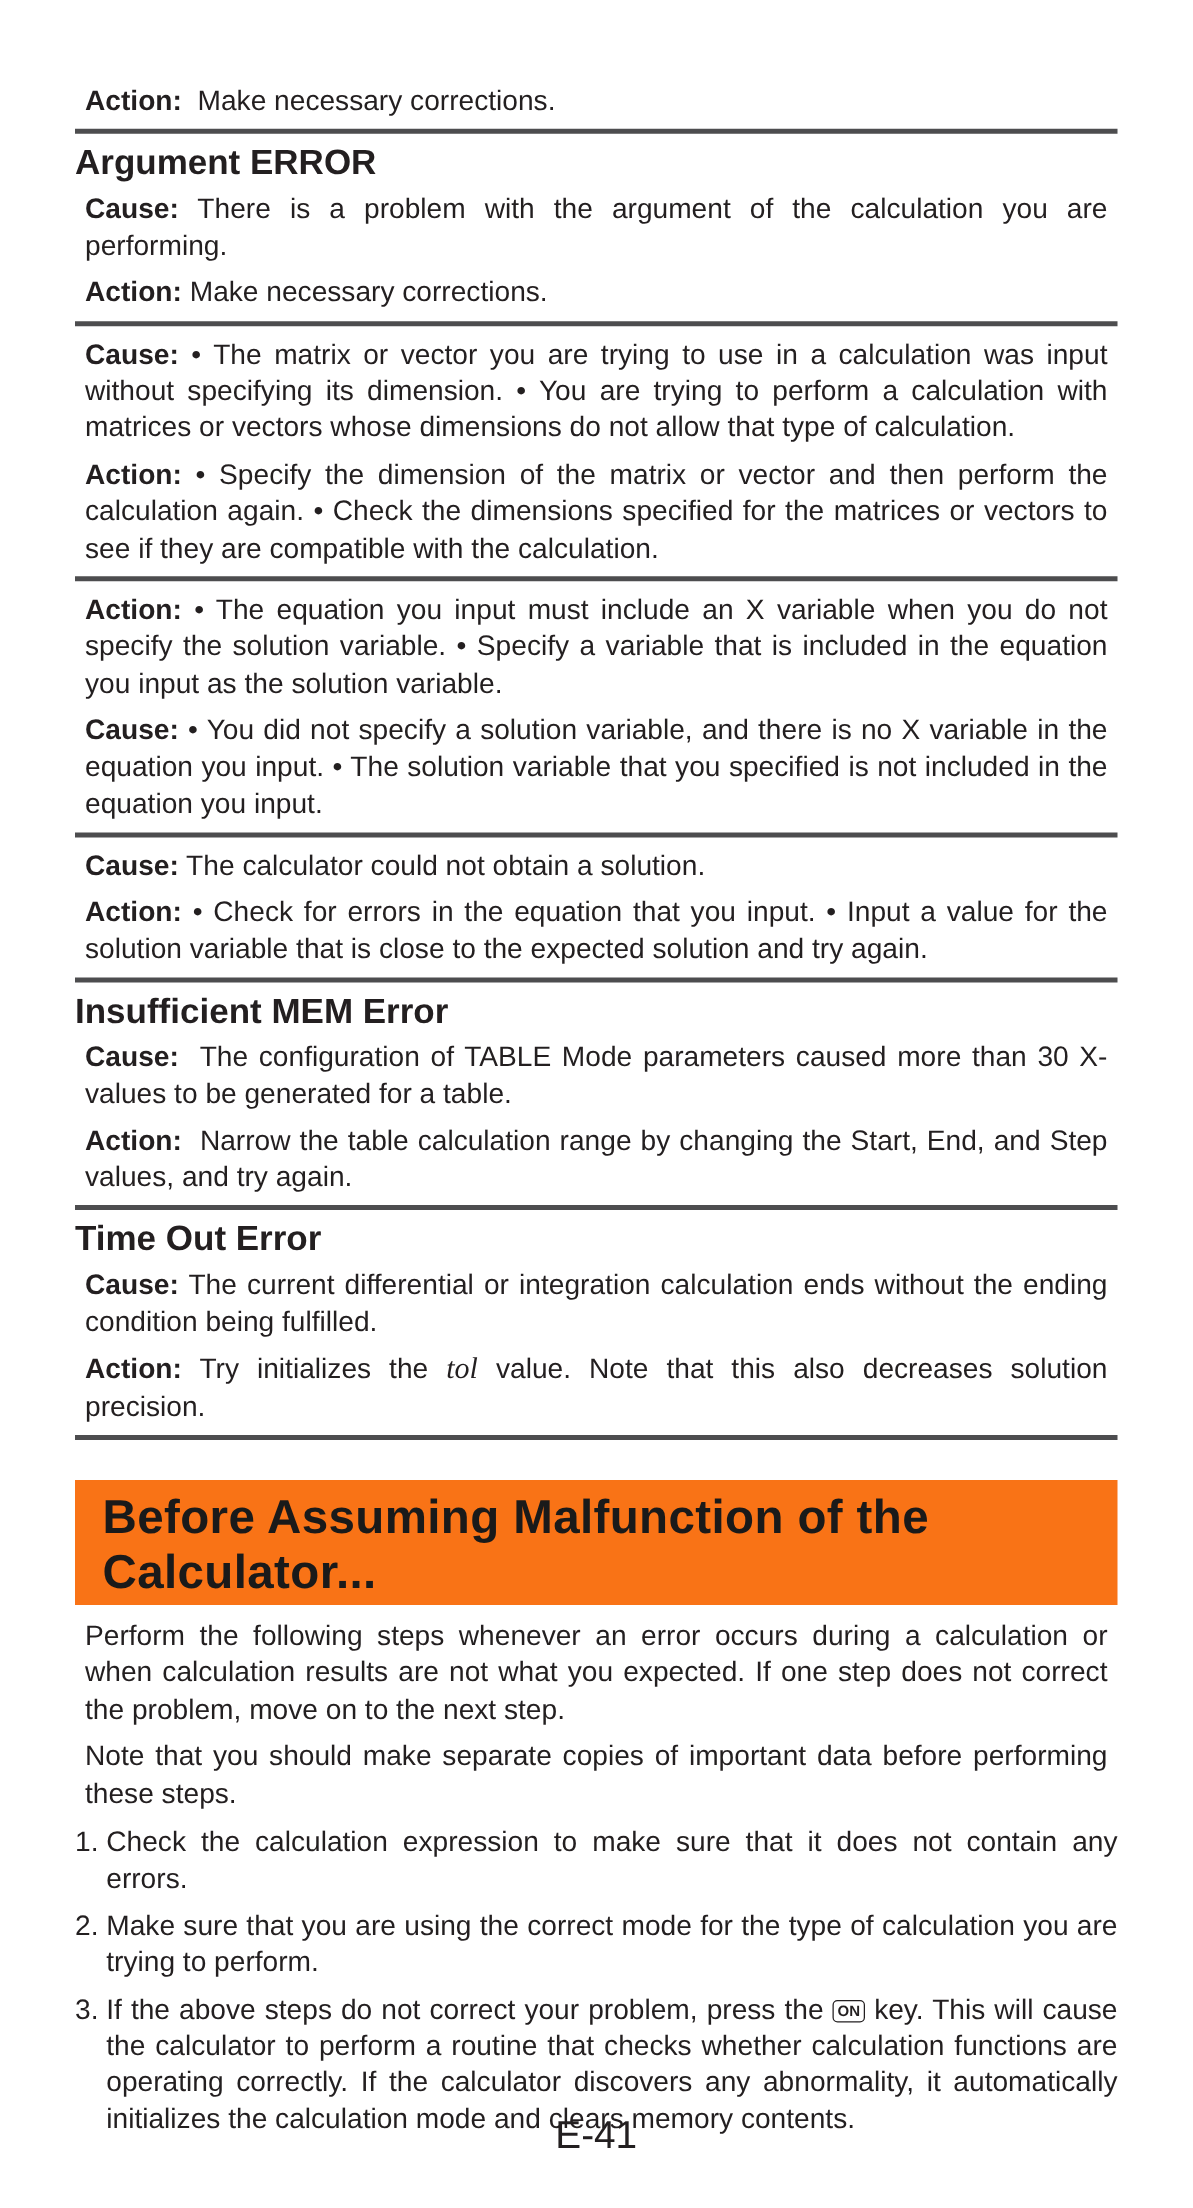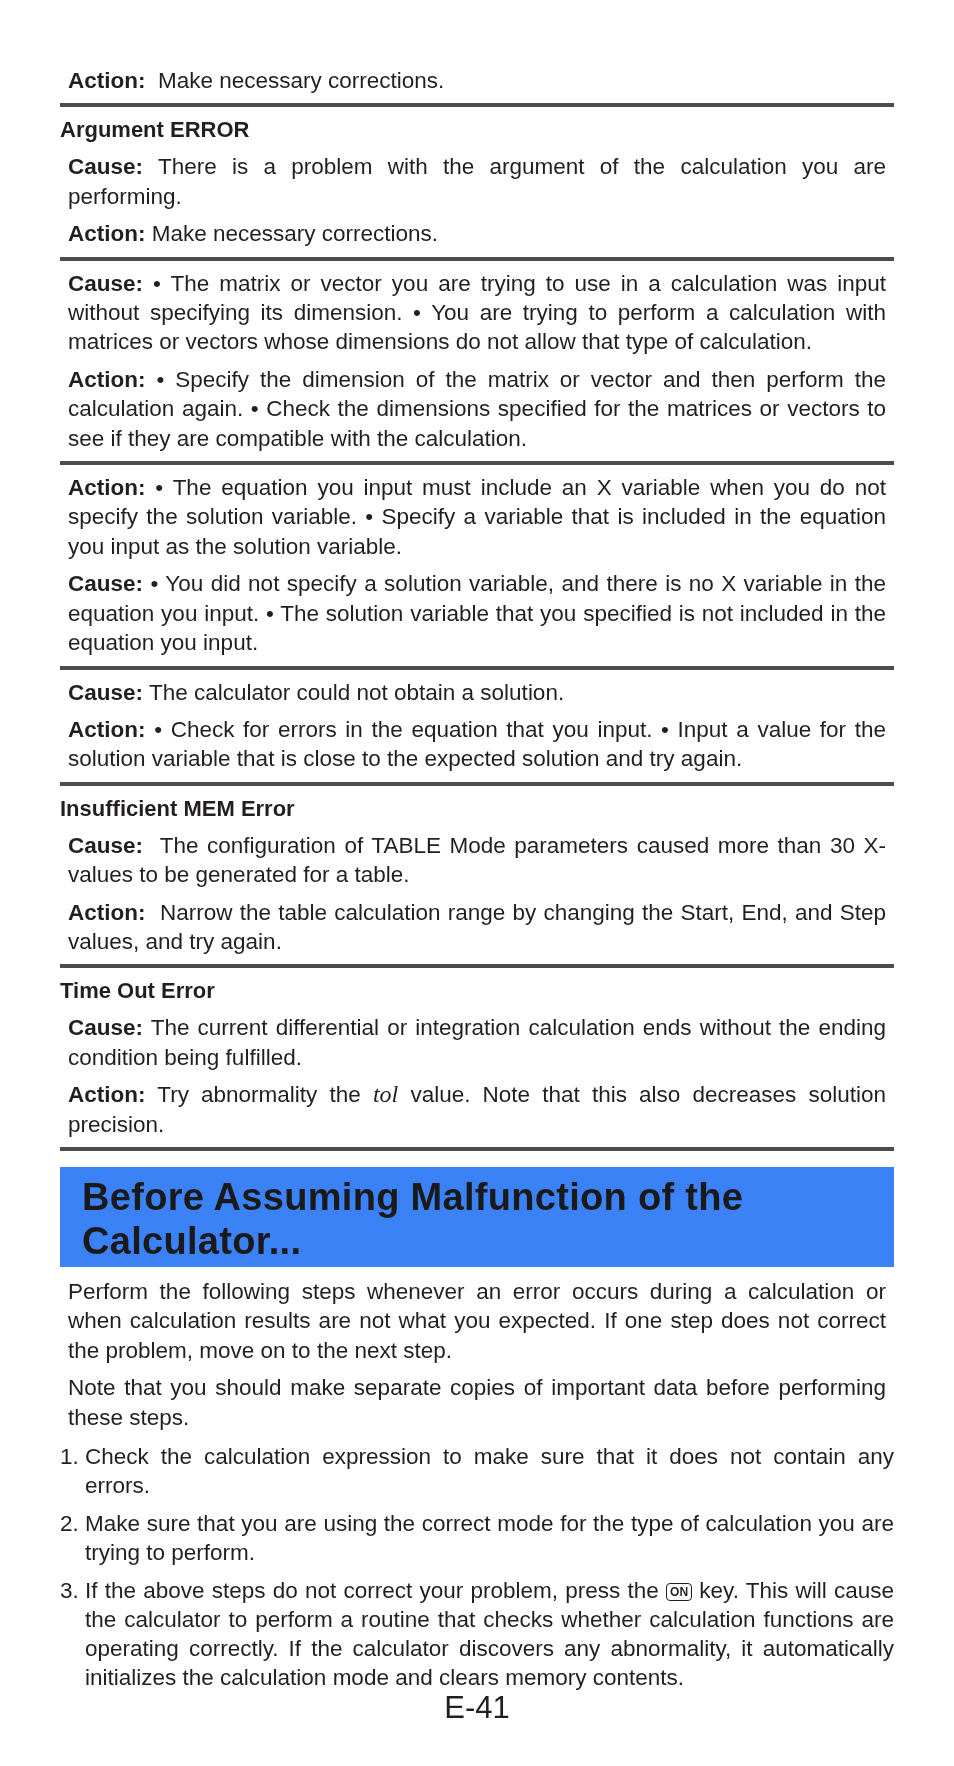--- a/index.html
+++ b/index.html
@@ -1,24 +1,24 @@
 <!DOCTYPE html>
 <html><head>
 <meta charset="utf-8">
 <style>
   html, body { margin: 0; padding: 0; background: #ffffff; }
   body { width: 954px; height: 1766px; position: relative; overflow: hidden;
          font-family: "Liberation Sans", sans-serif; color: #231f20; }
   .page { position: absolute; left: 60px; top: 58px; width: 834px; }
   .rule { height: 4px; background: #4d4d4f; margin: 6px 0 8px 0; }
-  .entry-title { font-size: 22px; font-weight: bold; line-height: 29px; }
+  .entry-title { font-size: 28px; font-weight: bold; line-height: 29px; }
   .para { font-size: 22.5px; line-height: 29.4px; text-align: justify; margin: 8px; }
   .para .lab { font-weight: bold; }
   .tol { font-family: "Liberation Serif", serif; font-style: italic; font-size: 24px; }
-  .section-box { background: #3b82f6; margin-top: 16px; padding: 8px 22px 4px 22px; }
+  .section-box { background: #f97316; margin-top: 32px; padding: 8px 22px 4px 22px; }
   .section-title { font-family: "Liberation Sans", sans-serif; font-weight: bold;
                    font-size: 38px; line-height: 44px; color: #1a1a1a; letter-spacing: 0.3px; }
   .intro { margin-top: 10px; }
   ol.steps { list-style: none; margin: 10px 0 0 0; padding: 0; }
   ol.steps li { position: relative; padding-left: 25px; font-size: 22.5px; line-height: 29px;
                 margin-bottom: 9px; text-align: justify; }
   ol.steps li .num { position: absolute; left: 0; top: 0; }
   .key { display: inline-block; border: 1.5px solid #231f20; border-radius: 4px;
          font-size: 12px; line-height: 16px; padding: 0 3px; vertical-align: 2px; font-weight: bold; }
   .folio { position: absolute; top: 1690px; left: 0; width: 954px; text-align: center;
@@ -63,21 +63,21 @@
   <div>
     <div class="entry-title">Insufficient MEM Error</div>
     <p class="para"><span class="lab">Cause:</span>&nbsp; <span>The configuration of TABLE Mode parameters caused more than 30 X-values to be generated for a table.</span></p>
     <p class="para"><span class="lab">Action:</span>&nbsp; <span>Narrow the table calculation range by changing the Start, End, and Step values, and try again.</span></p>
   </div>
   <div class="rule"></div>
 
   <div>
     <div class="entry-title">Time Out Error</div>
     <p class="para"><span class="lab">Cause:</span> <span>The current differential or integration calculation ends without the ending condition being fulfilled.</span></p>
-    <p class="para"><span class="lab">Action:</span> <span>Try abnormality the</span> <span class="tol">tol</span> <span>value. Note that this also decreases solution precision.</span></p>
+    <p class="para"><span class="lab">Action:</span> <span>Try initializes the</span> <span class="tol">tol</span> <span>value. Note that this also decreases solution precision.</span></p>
   </div>
   <div class="rule"></div>
 
   <div class="section-box">
     <div class="section-title">Before Assuming Malfunction of the Calculator...</div>
   </div>
 
   <p class="para intro">Perform the following steps whenever an error occurs during a calculation or when calculation results are not what you expected. If one step does not correct the problem, move on to the next step.</p>
   <p class="para">Note that you should make separate copies of important data before performing these steps.</p>
 

